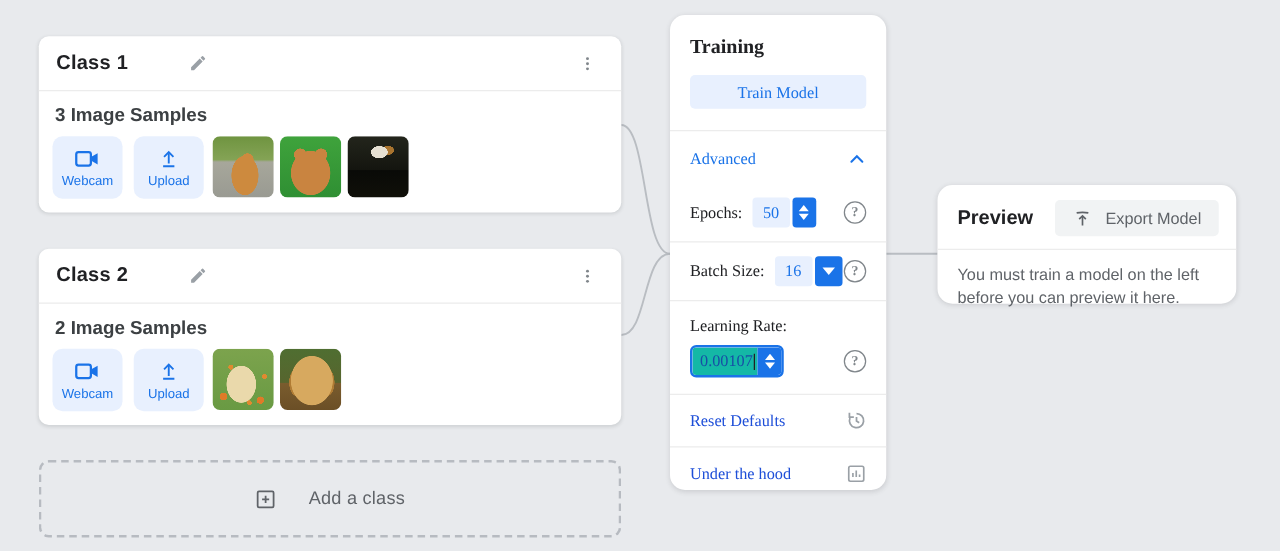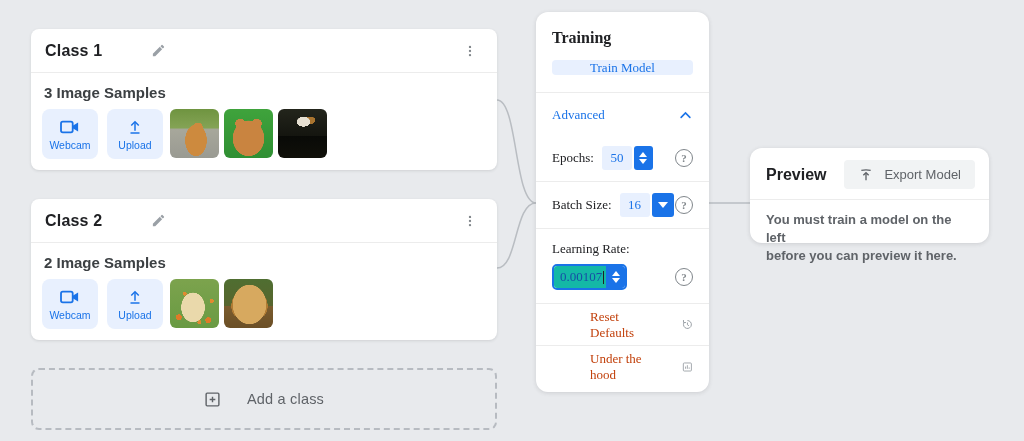--- a/index.html
+++ b/index.html
@@ -58,21 +58,21 @@
   
   .add-class { position:absolute; left:31px; top:368px; width:466px; height:62px;
     background:transparent; border:2px dashed #b7bbc1; border-radius:8px; cursor:pointer;
     display:flex; align-items:center; justify-content:center; gap:26px; color:#5f6368; }
   .add-class span { font-size:14.5px; color:#5f6368; letter-spacing:.2px; }
 
   
   .training-panel { position:absolute; left:536px; top:12px; width:173px; height:380px;
     background:#fff; border-radius:12px; box-shadow:0 1px 4px rgba(60,64,67,.16);font-family:Liberation Serif, serif; }
   .t-title { font-size:16px; font-weight:700; color:#202124; padding:17px 16px 0 16px; }
-  .train-btn { display:block; margin:13px 16px 0 16px; width:141px; height:15px;
+  .train-btn { display:block; margin:13px 16px 0 16px; width:141px; height:27px;
     background:#e8f0fe; color:#1a73e8; font-size:13px; font-weight:500; border:none;
     border-radius:4px; cursor:pointer; font-family:inherit; }
   .t-divider { height:1px; background:#ececec; margin-top:17px; }
   .t-row { display:flex; align-items:center; padding:0 16px; }
   .advanced-row { height:40px; margin-top:2px; cursor:pointer; }
   .advanced-row span { font-size:13px; font-weight:500; color:#1a73e8; }
   .row-flex { flex:1; }
   .param-row { height:46px; }
   .param-label { font-size:13px; color:#202124; margin-right:8px; }
   .value-box { min-width:30px; height:24px; background:#e8f0fe; border-radius:3px;
@@ -94,32 +94,32 @@
   .lr-label { font-size:13px; color:#202124; }
   .lr-row { display:flex; align-items:center; margin-top:7px; }
   .lr-input { display:flex; align-items:stretch; border:2px solid #1a73e8; border-radius:5px;
     overflow:hidden; height:26px; cursor:text; }
   .lr-text { background:#14b8a6; display:flex; align-items:center; padding:0 2px 0 6px;
     font-size:13px; color:#174ea6; }
   .lr-caret { width:1px; height:13px; background:#202124; margin-left:1px; }
   .lr-stepper { width:19px; background:#1a73e8; display:flex; flex-direction:column;
     align-items:center; justify-content:center; gap:2px; cursor:pointer; }
   .gray-row { height:41px; cursor:pointer; }
-  .gray-row span { font-size:13px; color:#c2410c;margin-left:38px; }
+  .gray-row span { font-size:13px; color:#1d4ed8; }
 
   
   .preview-panel { position:absolute; left:750px; top:148px; width:239px; height:95px;
     background:#fff; border-radius:12px; box-shadow:0 1px 4px rgba(60,64,67,.16); }
   .p-header { display:flex; align-items:center; padding:12px 14px 10px 16px; }
   .p-title { font-size:16px; font-weight:700; color:#202124; }
   .export-btn { margin-left:auto; height:29px; padding:0 14px; background:#f1f3f4; border:none;
     border-radius:4px; display:flex; align-items:center; gap:10px; cursor:pointer; font-family:inherit; }
   .export-btn span { font-size:13px; color:#5f6368; }
   .p-divider { height:1px; background:#ececec; }
-  .p-body { padding:11px 16px; font-size:13px; color:#5f6368; line-height:1.4;font-weight:bold; }
+  .p-body { padding:11px 16px; font-size:13px; color:#5f6368; line-height:1.4; }
 </style>
 </head>
 <body>
 
 <div class="canvas">
 
   <svg class="connectors">
     <path d="M497,100 C518,100 514,203 536,203" fill="none" stroke="#b9bdc2" stroke-width="1.5"></path>
     <path d="M497,268 C518,268 514,203 536,203" fill="none" stroke="#b9bdc2" stroke-width="1.5"></path>
     <path d="M709,203 H750" fill="none" stroke="#b9bdc2" stroke-width="1.5"></path>

